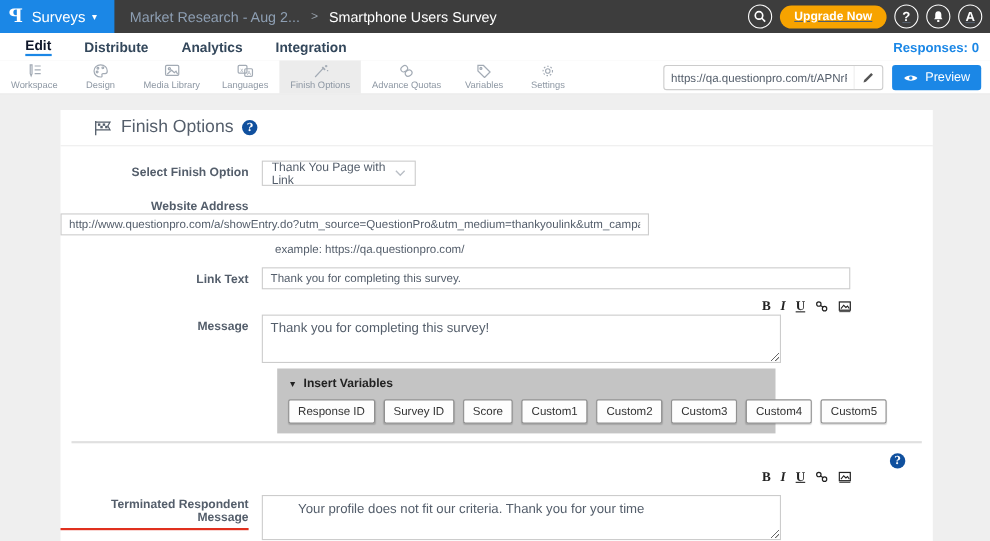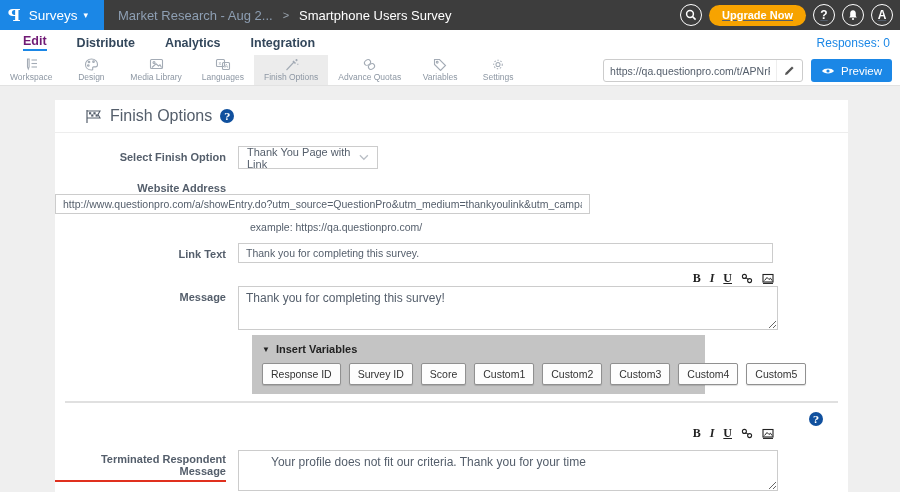--- a/index.html
+++ b/index.html
@@ -16,22 +16,22 @@
   .crumb-parent { color:#8e9fb3; cursor:pointer; }
   .crumb-sep { color:#9aa4ae; margin:0 10px; font-size:11px; }
   .crumb-current { color:#ffffff; }
   .header-right { position:absolute; right:7px; top:0; height:30px; display:flex; align-items:center; gap:7px;text-decoration:underline; }
   .hcircle { width:22px; height:22px; border:1.5px solid #fff; border-radius:50%; display:flex; align-items:center; justify-content:center; color:#fff; font-weight:bold; font-size:12px; cursor:pointer; background:transparent; }
   .upgrade-btn { background:#f7a300; color:#fff; border:none; border-radius:11px; height:21px; padding:0 13px; font-size:11px; font-weight:bold; cursor:pointer; font-family:"Liberation Sans", sans-serif; }
 
   
   .nav-row { height:25px; background:#fff; display:flex; align-items:center; padding:0 8px; position:relative; }
   .nav-item { margin:0 15px; font-size:12.5px; font-weight:bold; color:#33475b; cursor:pointer; }
-  .nav-item.active { color:#701a75; border-bottom:2px solid #1b87e6; padding-bottom:1px; }
-  .responses { position:absolute; right:10px; color:#1b87e6; font-size:12px; }
+  .nav-item.active { color:#0f172a; border-bottom:2px solid #1b87e6; padding-bottom:1px; }
+  .responses { position:absolute; right:10px; color:#1b87e6; font-size:12px;font-weight:bold; }
 
   
   .toolbar-row { height:31px; background:#fff; border-bottom:1px solid #e2e2e2; display:flex; align-items:stretch; position:relative; }
   .tab { display:flex; flex-direction:column; align-items:center; justify-content:flex-start; padding:2px 10px; min-width:58px; cursor:pointer; }
   .tab.active { background:#ececec; }
   .tab .ticon { height:14px; display:flex; align-items:center; }
   .tab .tlabel { font-size:8.5px; color:#8d97a3; margin-top:1px; white-space:nowrap; }
   .tab svg { stroke:#a3abb5; fill:none; stroke-width:1.1; }
   .toolbar-right { position:absolute; right:8px; top:4px; display:flex; gap:8px; }
   .url-box { display:flex; align-items:center; border:1px solid #ccc; border-radius:3px; background:#fff; height:23px; width:200px; }
@@ -49,21 +49,21 @@
   .form { padding-top:13px; }
   .form-row { display:flex; margin-bottom:8px; }
   .form-label { width:183px; text-align:right; padding-right:12px; font-size:11px; font-weight:bold; color:#545e6b; padding-top:5px; flex-shrink:0; }
   .fake-select { width:140px; height:23px; border:1px solid #ccc; background:#fff; display:flex; align-items:center; justify-content:space-between; padding:0 8px; font-size:11px; color:#545e6b; cursor:pointer; }
   .text-input { width:535px; height:20px; border:1px solid #ccc; padding:0 7px; font-size:10.5px; color:#545e6b; font-family:"Liberation Sans", sans-serif; outline:none; }
   .example { font-size:10.5px; color:#545e6b; margin:7px 0 10px 195px; }
   .editor-toolbar { width:528px; margin-left:195px; text-align:right; font-size:12px; color:#222; display:flex; justify-content:flex-end; align-items:center; gap:9px; padding:1px 4px 2px 0; }
   .fmt { font-family:"Liberation Serif", serif; font-weight:bold; cursor:pointer; line-height:1; }
   .fmt.i { font-style:italic; font-weight:bold; }
   .fmt.u { text-decoration:underline; }
-  .msg-area { width:540px; height:44px; border:1px solid #ccc; resize:both; padding:4px 7px; font-size:12px; color:#545e6b; font-family:"Liberation Sans", sans-serif; outline:none; margin-left:195px; display:block; }
+  .msg-area { width:472px; height:44px; border:1px solid #ccc; resize:both; padding:4px 7px; font-size:12px; color:#545e6b; font-family:"Liberation Sans", sans-serif; outline:none; margin-left:195px; display:block; }
   .vars-panel { margin:5px 0 0 197px; width:453px; background:#c4c4c4; padding:8px 10px 9px 10px; }
   .vars-title { font-size:11px; font-weight:bold; color:#222; margin-bottom:8px; display:flex; align-items:center; gap:6px; cursor:pointer; }
   .vars-arrow { font-size:8px; color:#222; }
   .vars-buttons { display:flex; gap:8px; }
   .var-btn { background:#fdfdfd; border:1px solid #909090; border-radius:2px; padding:4px 8px; font-size:10.5px; color:#333; cursor:pointer; white-space:nowrap; font-family:"Liberation Sans", sans-serif; box-shadow:0 1px 1px rgba(0,0,0,0.15); }
 
   .section-divider { border:none; border-top:2px solid #e0e0e0; margin:7px 10px 0 10px; }
   .help2-row { display:flex; justify-content:flex-end; padding:9px 25px 0 0; }
   .terminated-row { margin-top:9px; }
   .underlined-label { display:inline-block; border-bottom:2px solid #e0301e; padding-bottom:3px; }

